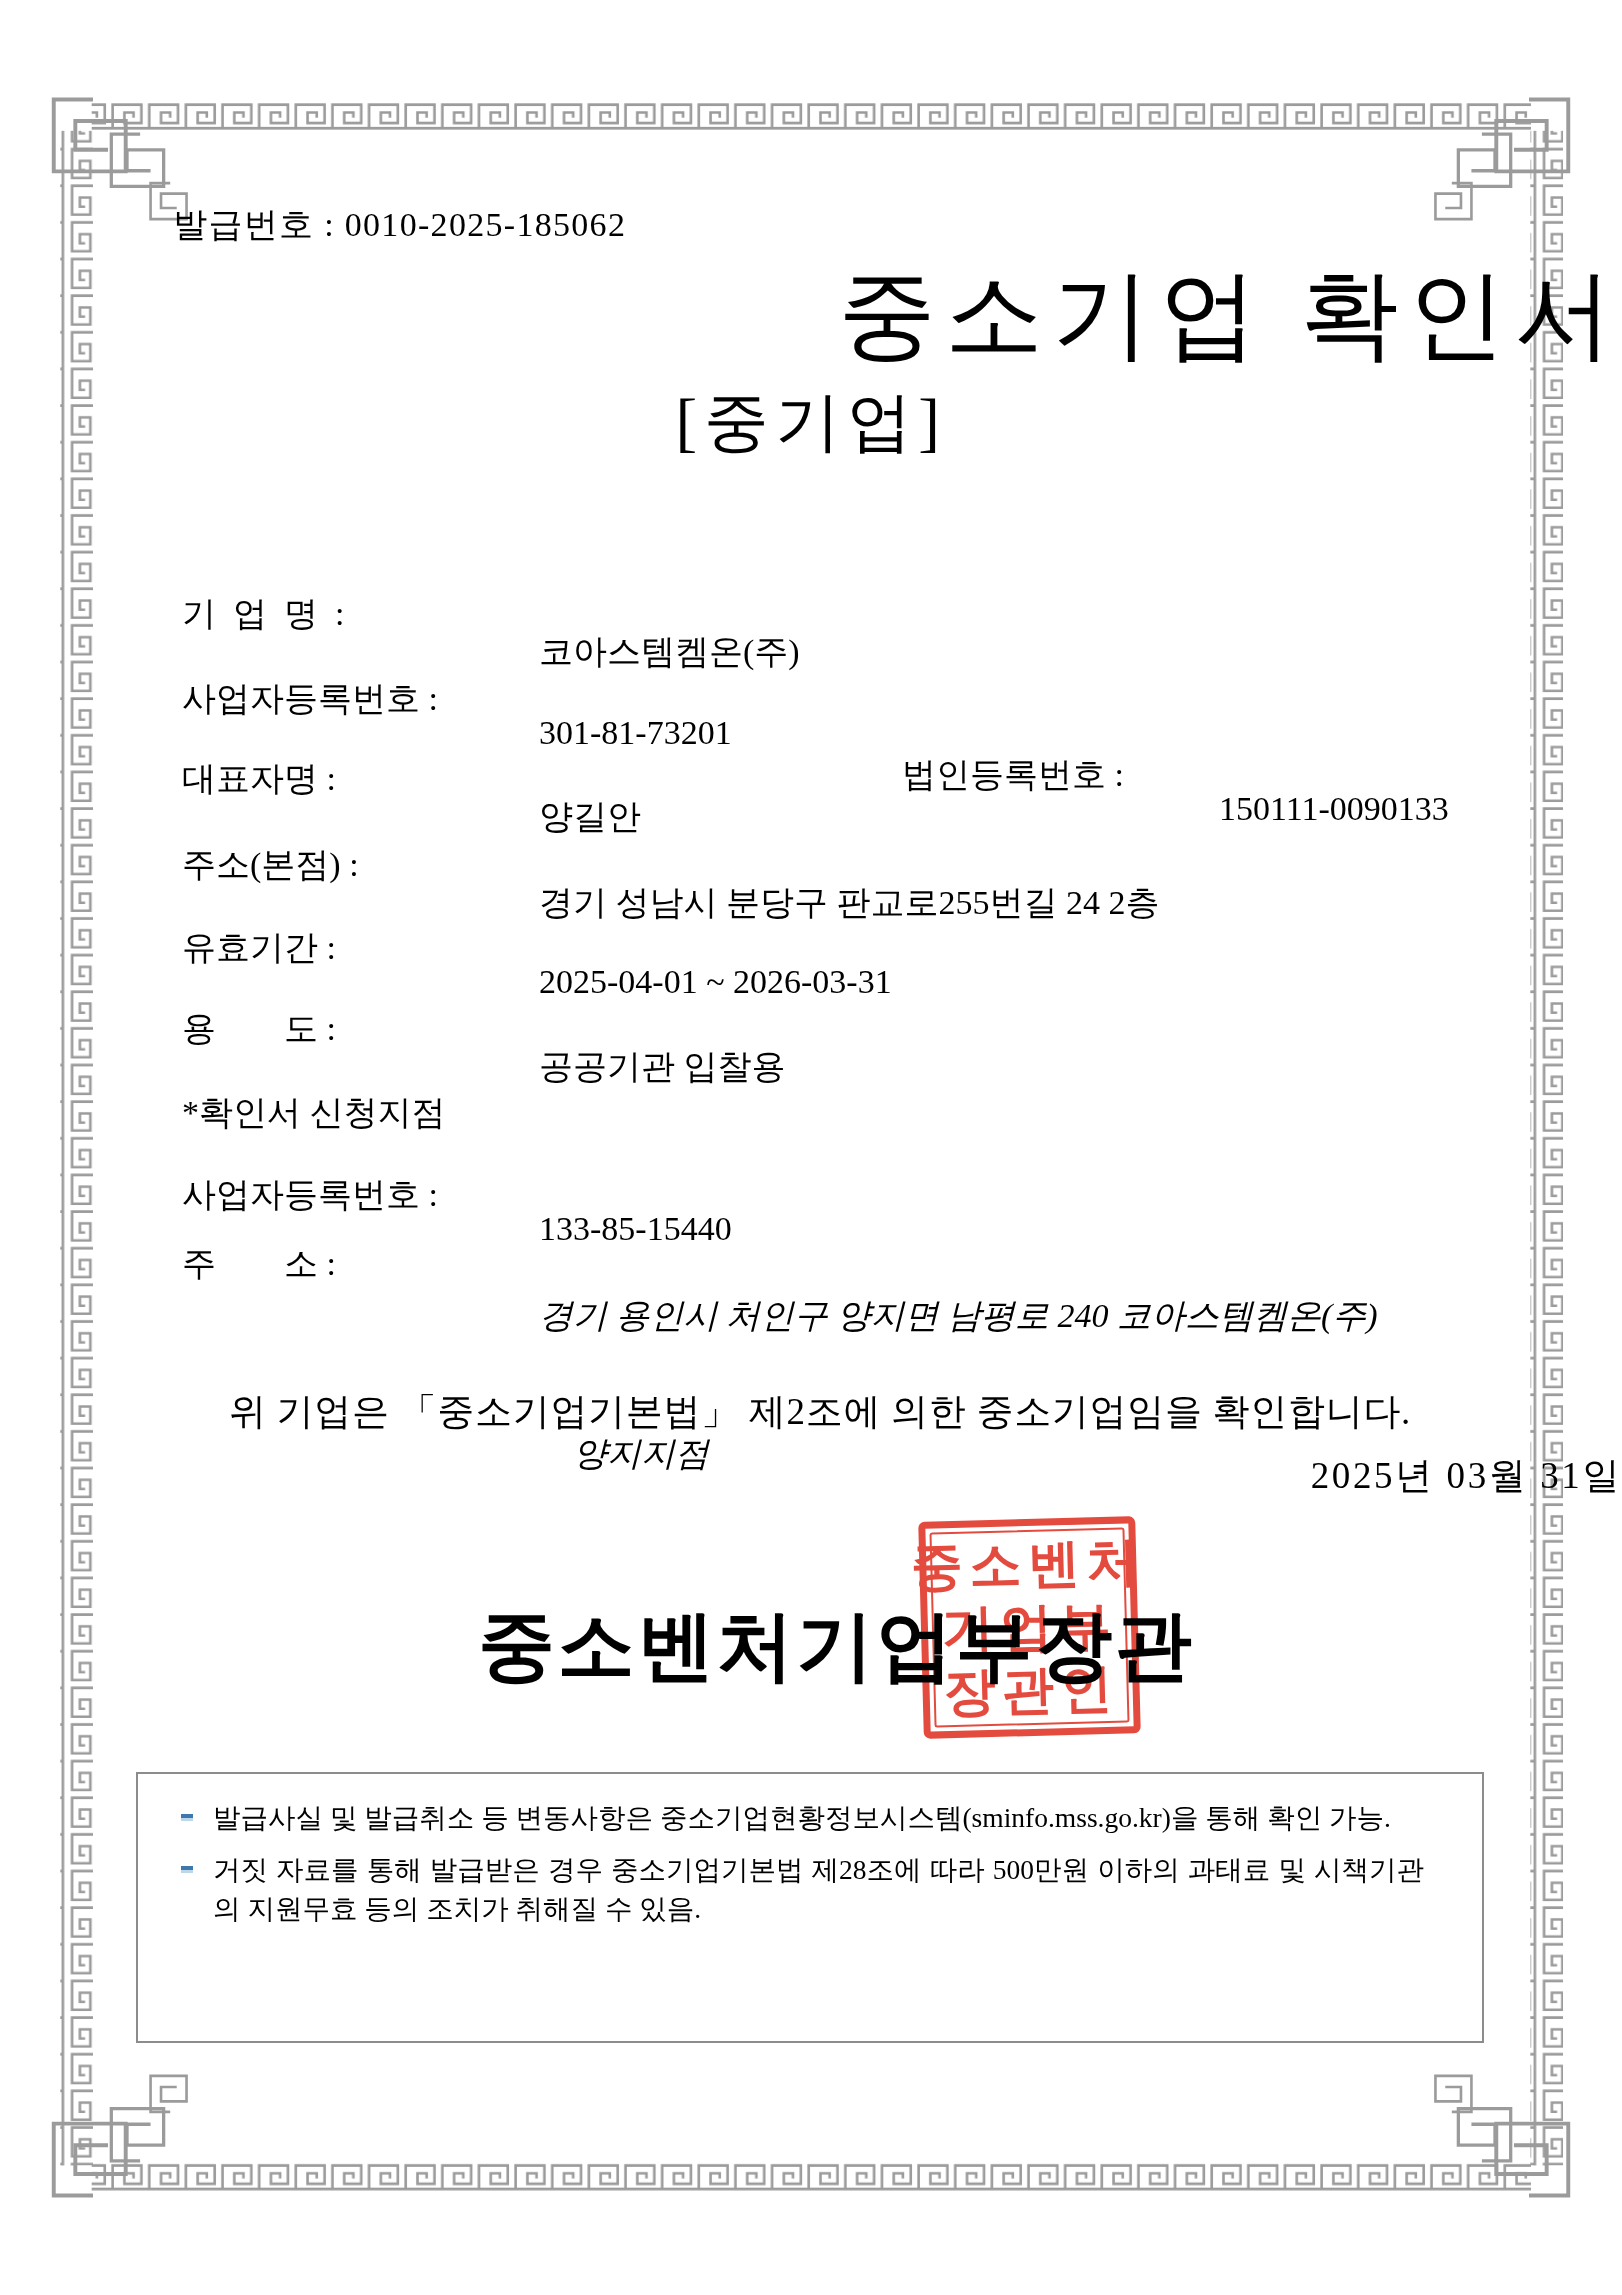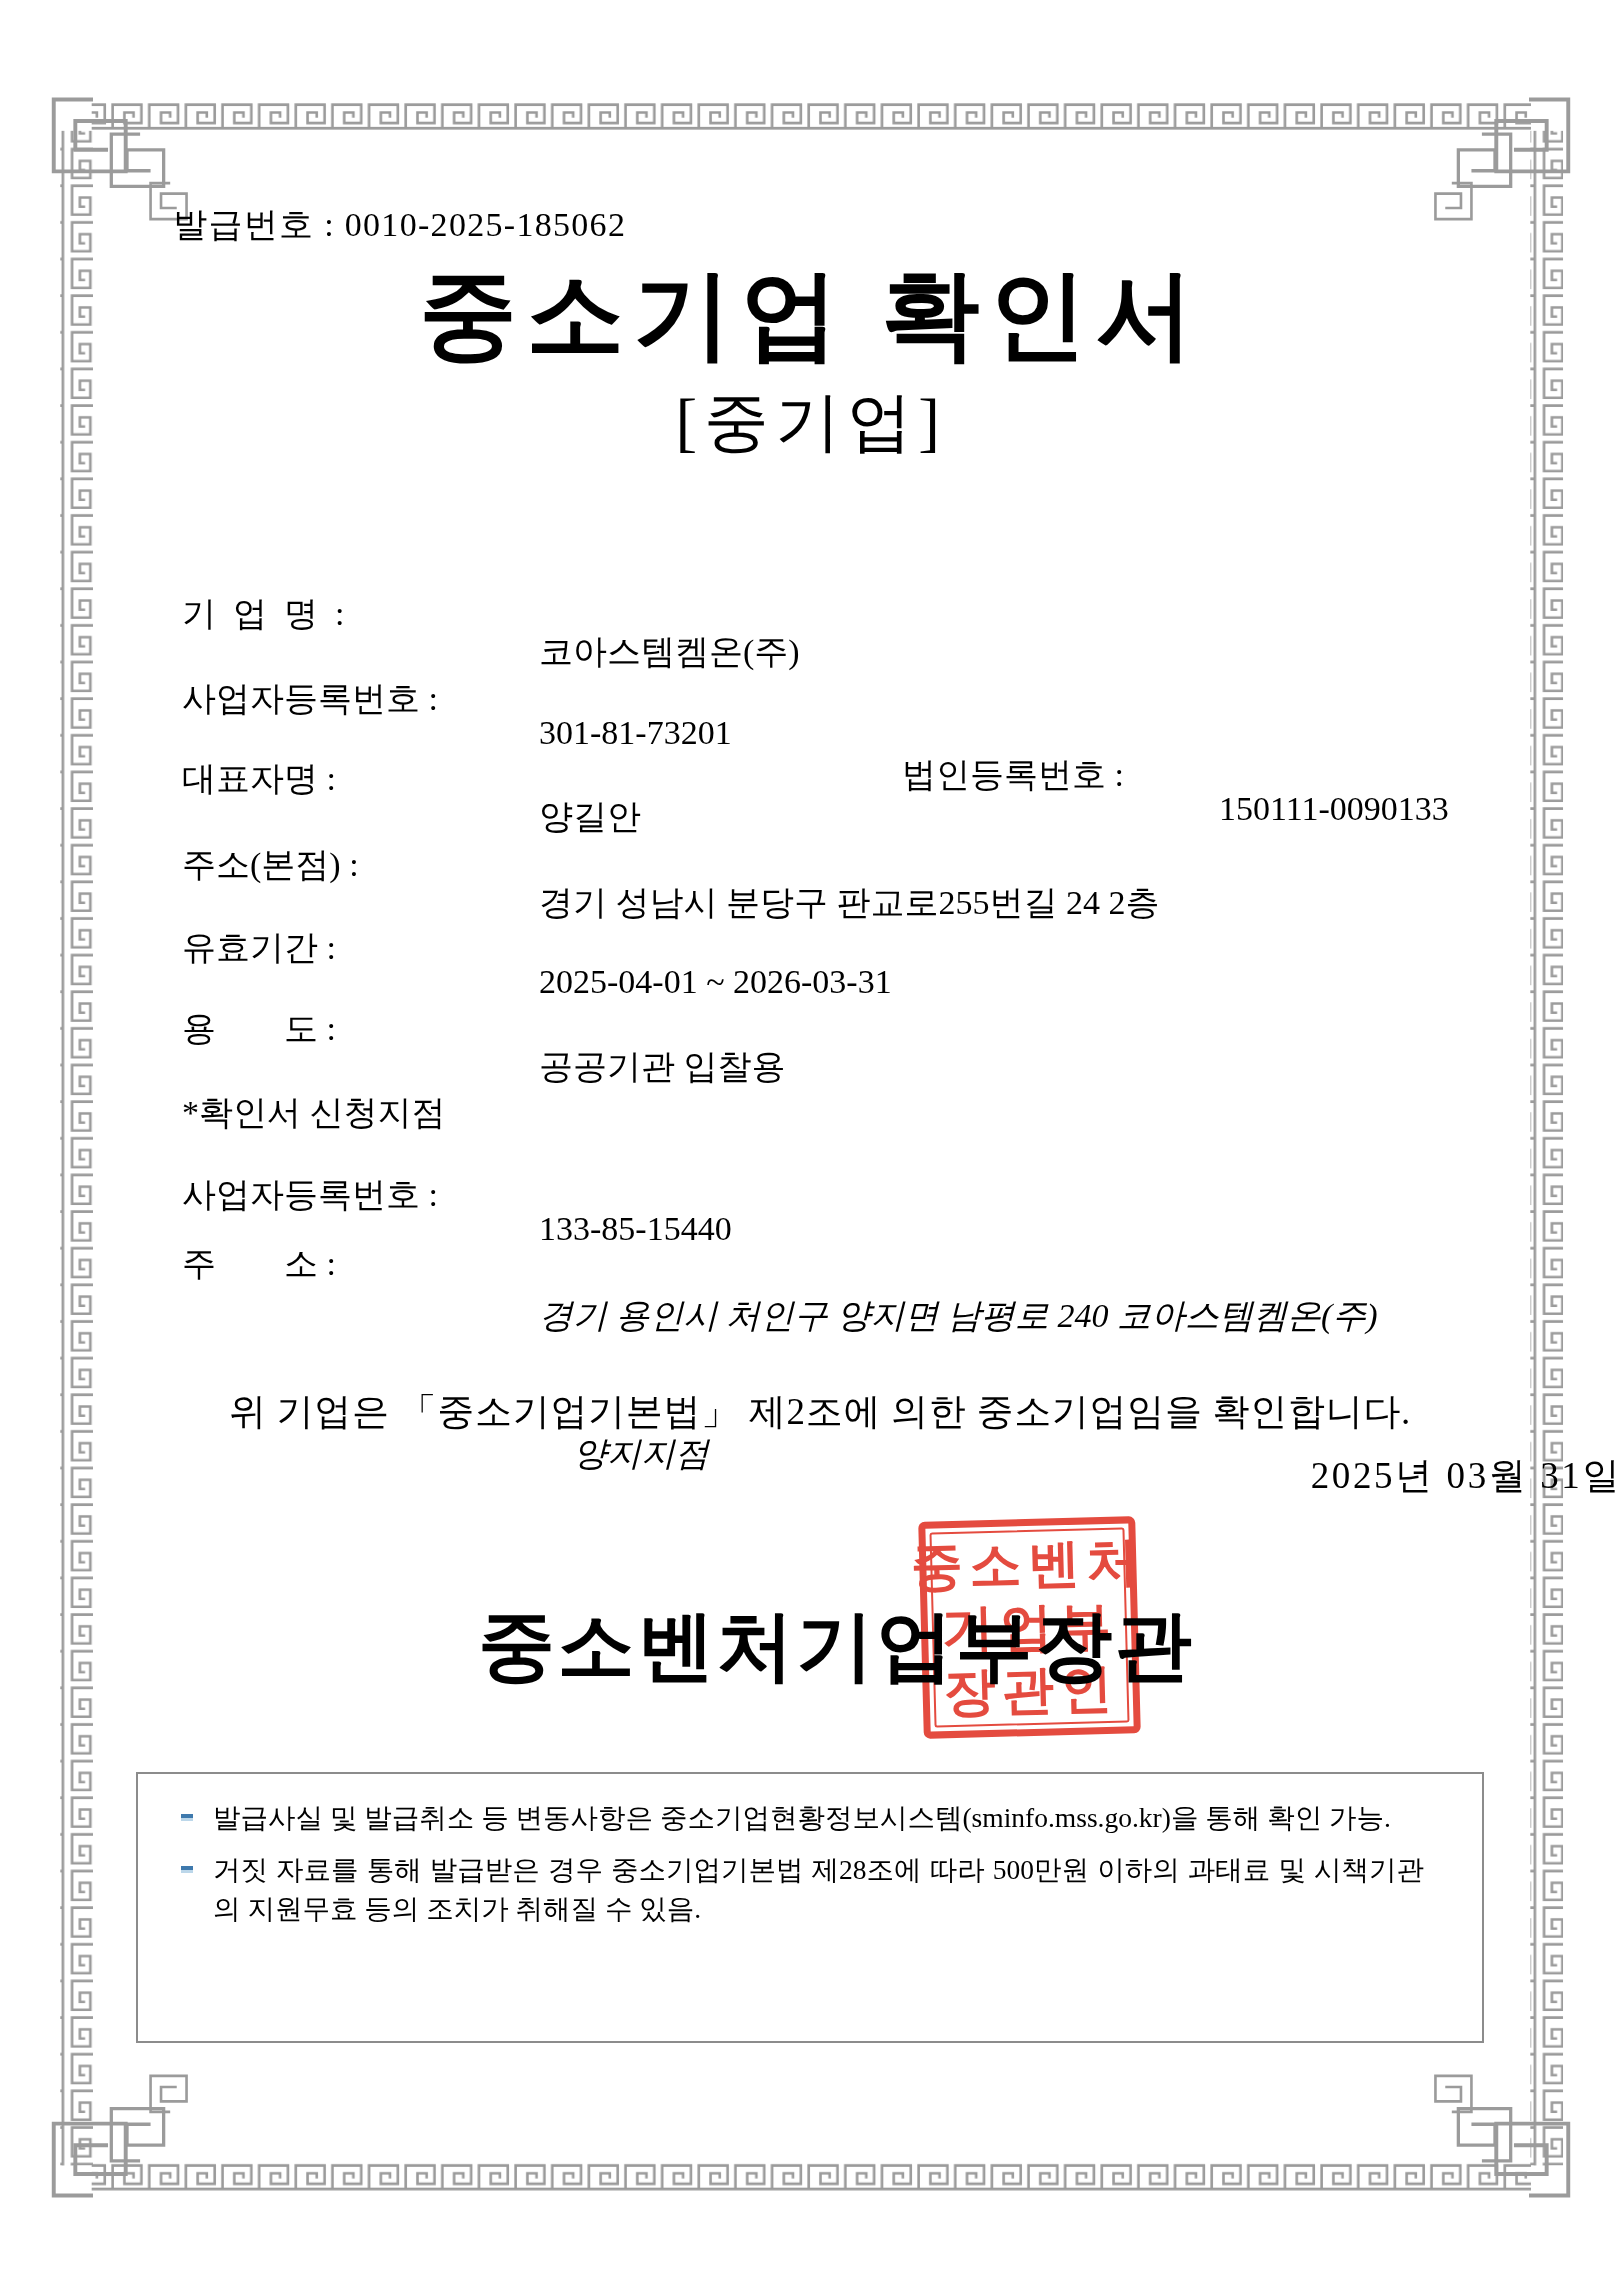--- a/index.html
+++ b/index.html
@@ -8,21 +8,21 @@
     width:1622px;height:2295px;
     margin:0 auto;
     background:#ffffff;
     font-family:"Liberation Serif","DejaVu Serif",serif;
     color:#000;
     overflow:hidden;
   }
   .border-svg{position:absolute;left:0;top:0;pointer-events:none;}
   .abs{position:absolute;}
   .issue-line{left:134px;top:164px;font-size:34px;letter-spacing:1.3px;white-space:pre;}
-  .doc-title{left:0;top:250px;width:100%;text-align:center;font-size:98px;font-weight:bold;letter-spacing:9.2px;white-space:pre;}
+  .doc-title{left:0;top:250px;width:100%;text-align:right;font-size:98px;font-weight:normal;letter-spacing:9.2px;white-space:pre;}
   .doc-subtitle{left:0;top:378px;width:100%;text-align:center;font-size:65px;letter-spacing:6.5px;white-space:pre;}
   .row{left:0;top:0;width:100%;font-size:34px;white-space:pre;margin-left:48px;}
   .lbl{position:absolute;left:134px;white-space:pre;}
   .val{position:absolute;left:491px;white-space:pre;}
   .lbl2{position:absolute;left:854px;white-space:pre;}
   .val2{position:absolute;left:1171px;white-space:pre;}
   .addr-val{position:absolute;left:491px;line-height:69px;white-space:pre;font-style:italic;}
   .statement{left:0;top:1387px;width:100%;text-align:center;font-size:37px;letter-spacing:0.7px;white-space:pre;padding-left:9px;}
   .cert-date{left:0;top:1451px;width:100%;text-align:right;font-size:37px;letter-spacing:2.6px;white-space:pre;}
   .minister{left:478px;top:1595px;font-size:77px;font-weight:bold;letter-spacing:2.6px;z-index:3;white-space:pre;}

